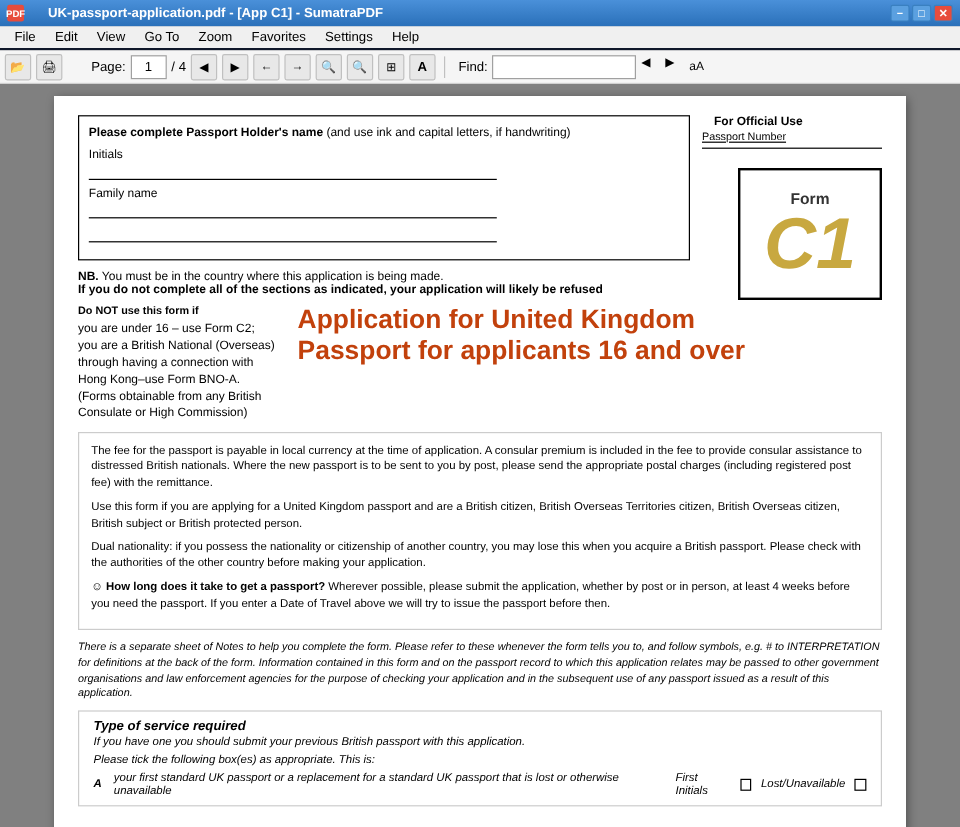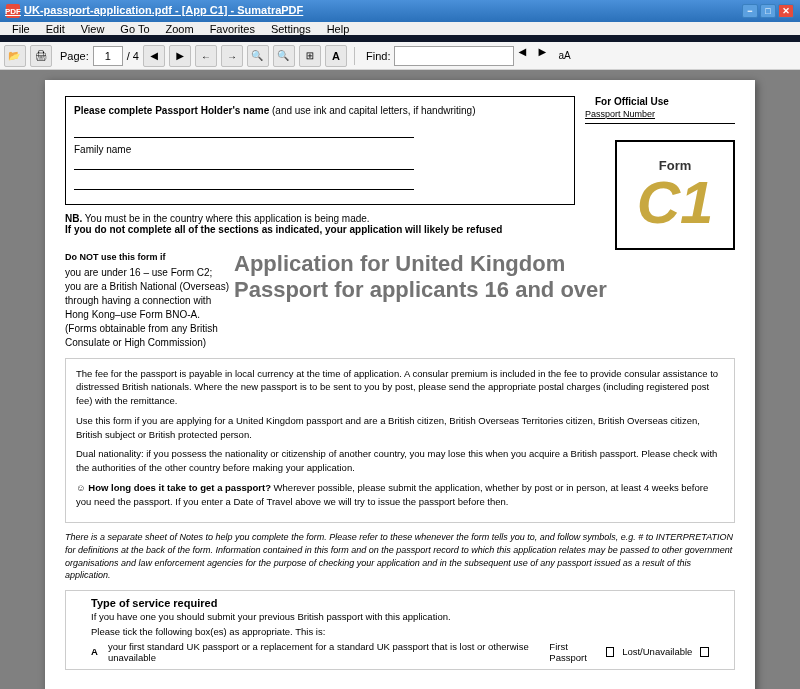--- a/index.html
+++ b/index.html
@@ -10,50 +10,50 @@
       background: linear-gradient(to bottom, #4a90d9, #2a70b9);
       color: white;
       height: 22px;
       display: flex;
       align-items: center;
       justify-content: space-between;
       padding: 0 6px;
       font-size: 11px;
       font-weight: bold;
     }
-    .title-bar-left { display: flex; align-items: flex-start; gap: 4px; text-decoration: underline; }
+    .title-bar-left { display: flex; align-items: center; gap: 20px; }
     .title-icon { width: 14px; height: 14px; background: #e74c3c; border-radius: 2px; display: flex; align-items: center; justify-content: center; font-size: 8px; font-weight: bold; color: white; }
     .window-controls { display: flex; gap: 2px; }
     .win-btn { width: 16px; height: 14px; background: #5ba0e0; border: 1px solid #3a80c0; border-radius: 2px; display: flex; align-items: center; justify-content: center; font-size: 9px; color: white; cursor: pointer; }
     .win-btn.close { background: #e74c3c; }
 
     
     .menu-bar {
       background: #f0f0f0;
       height: 20px;
       display: flex;
       align-items: center;
       padding: 0 4px;
-      border-bottom: 7px solid #0f172a;
+      border-bottom: 2px solid #0f172a;
       font-size: 11px;
     }
     .menu-item { padding: 2px 8px; cursor: pointer; }
 
     
     .toolbar {
       background: #f5f5f5;
       height: 28px;
       display: flex;
       align-items: center;
       padding: 0 4px;
       border-bottom: 1px solid #d0d0d0;
       gap: 4px;
     }
     .toolbar-btn { width: 22px; height: 22px; background: #e8e8e8; border: 1px solid #c0c0c0; border-radius: 2px; display: flex; align-items: center; justify-content: center; cursor: pointer; font-size: 10px; }
-    .toolbar-label { font-size: 11px; margin-left: 4px; }
+    .toolbar-label { font-size: 11px; margin-left: 20px; }
     .toolbar-input { height: 20px; border: 1px solid #a0a0a0; padding: 0 4px; font-size: 11px; width: 30px; text-align: center; }
     .toolbar-sep { width: 1px; height: 18px; background: #c0c0c0; margin: 0 3px; }
     .find-label { font-size: 11px; margin-left: 4px; }
     .find-input { height: 20px; border: 1px solid #a0a0a0; padding: 0 4px; font-size: 11px; width: 120px; }
     .nav-btn { font-size: 10px; width: 16px; height: 20px; background: none; border: none; cursor: pointer; }
 
     
     .main-area {
       display: flex;
       height: calc(689px - 70px);
@@ -132,44 +132,44 @@
       margin-top: 0;
       width: 510px;
     }
     .top-form .instruction { font-size: 10px; margin-bottom: 8px; }
     .top-form .instruction strong { font-weight: bold; }
     .form-field { margin-bottom: 6px; }
     .form-field label { font-size: 10px; display: block; margin-bottom: 1px; }
     .form-field .line { border-bottom: 1px solid #000; width: 340px; height: 14px; }
 
     
-    .nb-section { margin-top: 8px; margin-bottom: 16px; font-size: 10px; width: 510px; }
+    .nb-section { margin-top: 8px; margin-bottom: 6px; font-size: 10px; width: 510px; }
     .nb-section strong { font-weight: bold; }
 
     
     .left-col {
       display: flex;
-      gap: 4px;
+      gap: 18px;
       margin-top: 6px;
     }
     .donot-box {
       width: 165px;
       font-size: 9px;
       line-height: 1.4;
     }
     .donot-box .title { font-weight: bold; font-size: 9px; margin-bottom: 2px; }
 
     
     .big-title {
       flex: 1;
     }
     .big-title h1 {
       font-size: 22px;
       font-weight: bold;
-      color: #737373;
+      color: #c2410c;
       line-height: 1.2;
     }
 
     
     .info-section {
       border: 1px solid #ccc;
       margin-top: 8px;
       display: flex;
       gap: 0;
     }
@@ -218,21 +218,22 @@
       margin-top: 8px;
       font-size: 9px;
       line-height: 1.4;
       font-style: italic;
     }
 
     
     .service-section {
       border: 1px solid #ccc;
       margin-top: 8px;
-      padding: 6px 25px;
+      padding: 6px 12px;
+      font-style: italic;
     }
     .service-section .title { font-weight: bold; font-size: 11px; }
     .service-section .subtitle { font-size: 9.5px; margin-top: 2px; }
     .service-section .question { font-size: 9.5px; margin-top: 4px; }
 
     
     .passport-row {
       display: flex;
       align-items: center;
       font-size: 9.5px;
@@ -311,20 +312,21 @@
         <span class="form-label">Form</span>
         <span class="form-c1">C1</span>
       </div>
 
       <div class="top-form">
         <div class="instruction">
           <strong>Please complete Passport Holder's name</strong>
           <span>(and use ink and capital letters, if handwriting)</span>
         </div>
         <div class="form-field">
+          <label>Initials</label>
           <div class="line"></div>
         </div>
         <div class="form-field">
           <label>Family name</label>
           <div class="line"></div>
         </div>
         <div class="form-field">
           <div class="line"></div>
         </div>
       </div>
@@ -364,21 +366,21 @@
       </div>
 
       <div class="service-section">
         <div class="title">Type of service required</div>
         <div class="subtitle">If you have one you should submit your previous British passport with this application.</div>
         <div class="question">Please tick the following box(es) as appropriate.  This is:</div>
         <div class="passport-row">
           <span class="letter">A</span>
           <span>your first standard UK passport or a replacement for a standard UK passport that is lost or otherwise unavailable</span>
           <div class="passport-options">
-            <span>First Passport</span>
+            <span>First Initials</span>
             <span class="checkbox"></span>
             <span>Lost/Unavailable</span>
             <span class="checkbox"></span>
           </div>
         </div>
       </div>
 
     </div>
   </div>
 </div>

